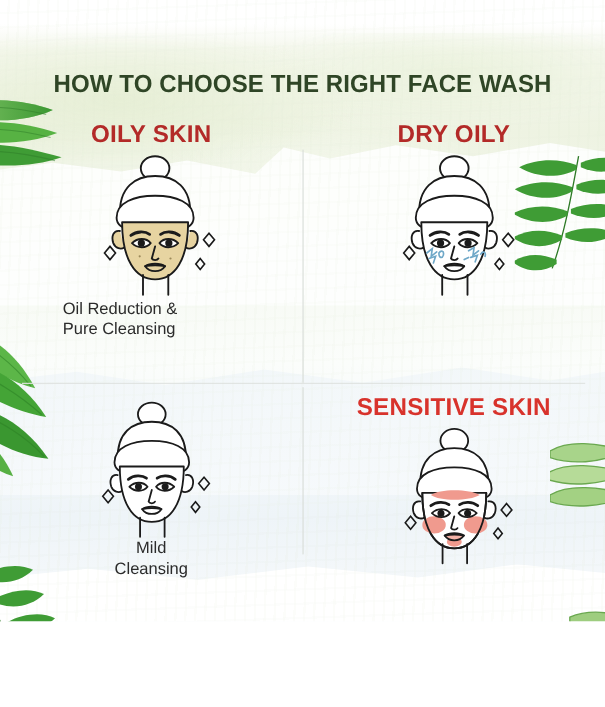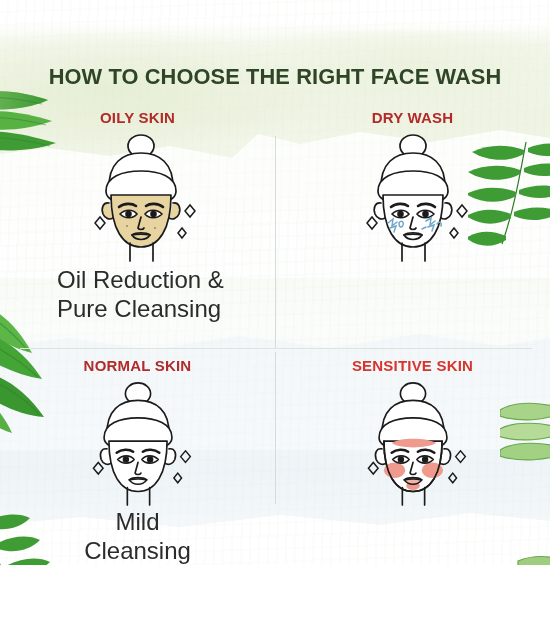--- a/index.html
+++ b/index.html
@@ -128,40 +128,40 @@
 
   
   .quad { position: absolute; width: 275px; }
   .q-tl { left: 0;    top: 110px; }
   .q-tr { left: 275px; top: 110px; }
   .q-bl { left: 0;    top: 358px; }
   .q-br { left: 275px; top: 358px; }
 
   .q-head {
     text-align: center;
-    font-size: 15px;
+    font-size: 22px;
     font-weight: bold;
     letter-spacing: .2px;
     line-height: 1.1;
   }
   .q-head.oily      { color: #b32a28; }
   .q-head.dry       { color: #b32a28; }
   .q-head.normal    { color: #b02b2b; }
   .q-head.sensitive { color: #d8332c; }
 
   .q-figure {
     display: flex;
     justify-content: center;
     align-items: flex-start;
     height: 132px;
     margin-top: 6px;
   }
   .q-desc {
     text-align: center;
-    font-size: 24px;
+    font-size: 15px;
     line-height: 1.24;
     color: #2b2b2b;
     white-space: pre-line;
   }
   .q-tl .q-desc { text-align: left; padding-left: 57px; }
   .q-tl .q-figure { padding-left: 6px; }
 
   .q-bl .q-figure, .q-br .q-figure { height: 126px; }
 </style>
 </head>
@@ -306,21 +306,21 @@
           <path d="M110 78 L115 72 L120 78 L115 84 Z"></path>
           <path d="M103 100 L107 95 L111 100 L107 105 Z"></path>
         </g>
       </svg>
     </div>
     <div class="q-desc">Oil Reduction &amp;
 Pure Cleansing</div>
   </div>
 
   <div class="quad q-tr">
-    <div class="q-head dry">DRY WASH</div>
+    <div class="q-head dry">DRY OILY</div>
     <div class="q-figure">
       <svg width="132" height="130" viewBox="0 0 132 130">
         <g fill="none" stroke="#1b1b1b" stroke-width="1.7" stroke-linejoin="round" stroke-linecap="round">
           <ellipse cx="66" cy="13" rx="13" ry="11" fill="#ffffff"></ellipse>
           <path d="M34 56 C33 30 48 20 66 20 C84 20 99 30 98 56 Z" fill="#ffffff"></path>
           <path d="M31 58 C31 44 47 38 66 38 C85 38 101 44 101 58 C101 64 96 68 88 68 L44 68 C36 68 31 64 31 58 Z" fill="#ffffff"></path>
           <path d="M34 70 C28 69 26 75 28 81 C30 86 35 87 38 85" fill="#ffffff"></path>
           <path d="M98 70 C104 69 106 75 104 81 C102 86 97 87 94 85" fill="#ffffff"></path>
           <path d="M36 62 C36 96 48 114 66 114 C84 114 96 96 96 62 Z" fill="#ffffff"></path>
           <path d="M55 110 L55 128 M78 110 L78 128"></path>
@@ -347,21 +347,20 @@
         <g fill="none" stroke="#1b1b1b" stroke-width="1.5">
           <path d="M20 90 L25 84 L30 90 L25 96 Z"></path>
           <path d="M110 78 L115 72 L120 78 L115 84 Z"></path>
           <path d="M103 100 L107 95 L111 100 L107 105 Z"></path>
         </g>
       </svg>
     </div>
   </div>
 
   <div class="quad q-bl">
-    <div class="q-head normal">NORMAL SKIN</div>
     <div class="q-figure">
       <svg width="132" height="126" viewBox="0 0 132 130">
         <g fill="none" stroke="#1b1b1b" stroke-width="1.7" stroke-linejoin="round" stroke-linecap="round">
           <ellipse cx="66" cy="13" rx="13" ry="11" fill="#ffffff"></ellipse>
           <path d="M34 56 C33 30 48 20 66 20 C84 20 99 30 98 56 Z" fill="#ffffff"></path>
           <path d="M31 58 C31 44 47 38 66 38 C85 38 101 44 101 58 C101 64 96 68 88 68 L44 68 C36 68 31 64 31 58 Z" fill="#ffffff"></path>
           <path d="M34 70 C28 69 26 75 28 81 C30 86 35 87 38 85" fill="#ffffff"></path>
           <path d="M98 70 C104 69 106 75 104 81 C102 86 97 87 94 85" fill="#ffffff"></path>
           <path d="M36 62 C36 96 48 114 66 114 C84 114 96 96 96 62 Z" fill="#ffffff"></path>
           <path d="M55 110 L55 128 M78 110 L78 128"></path>

